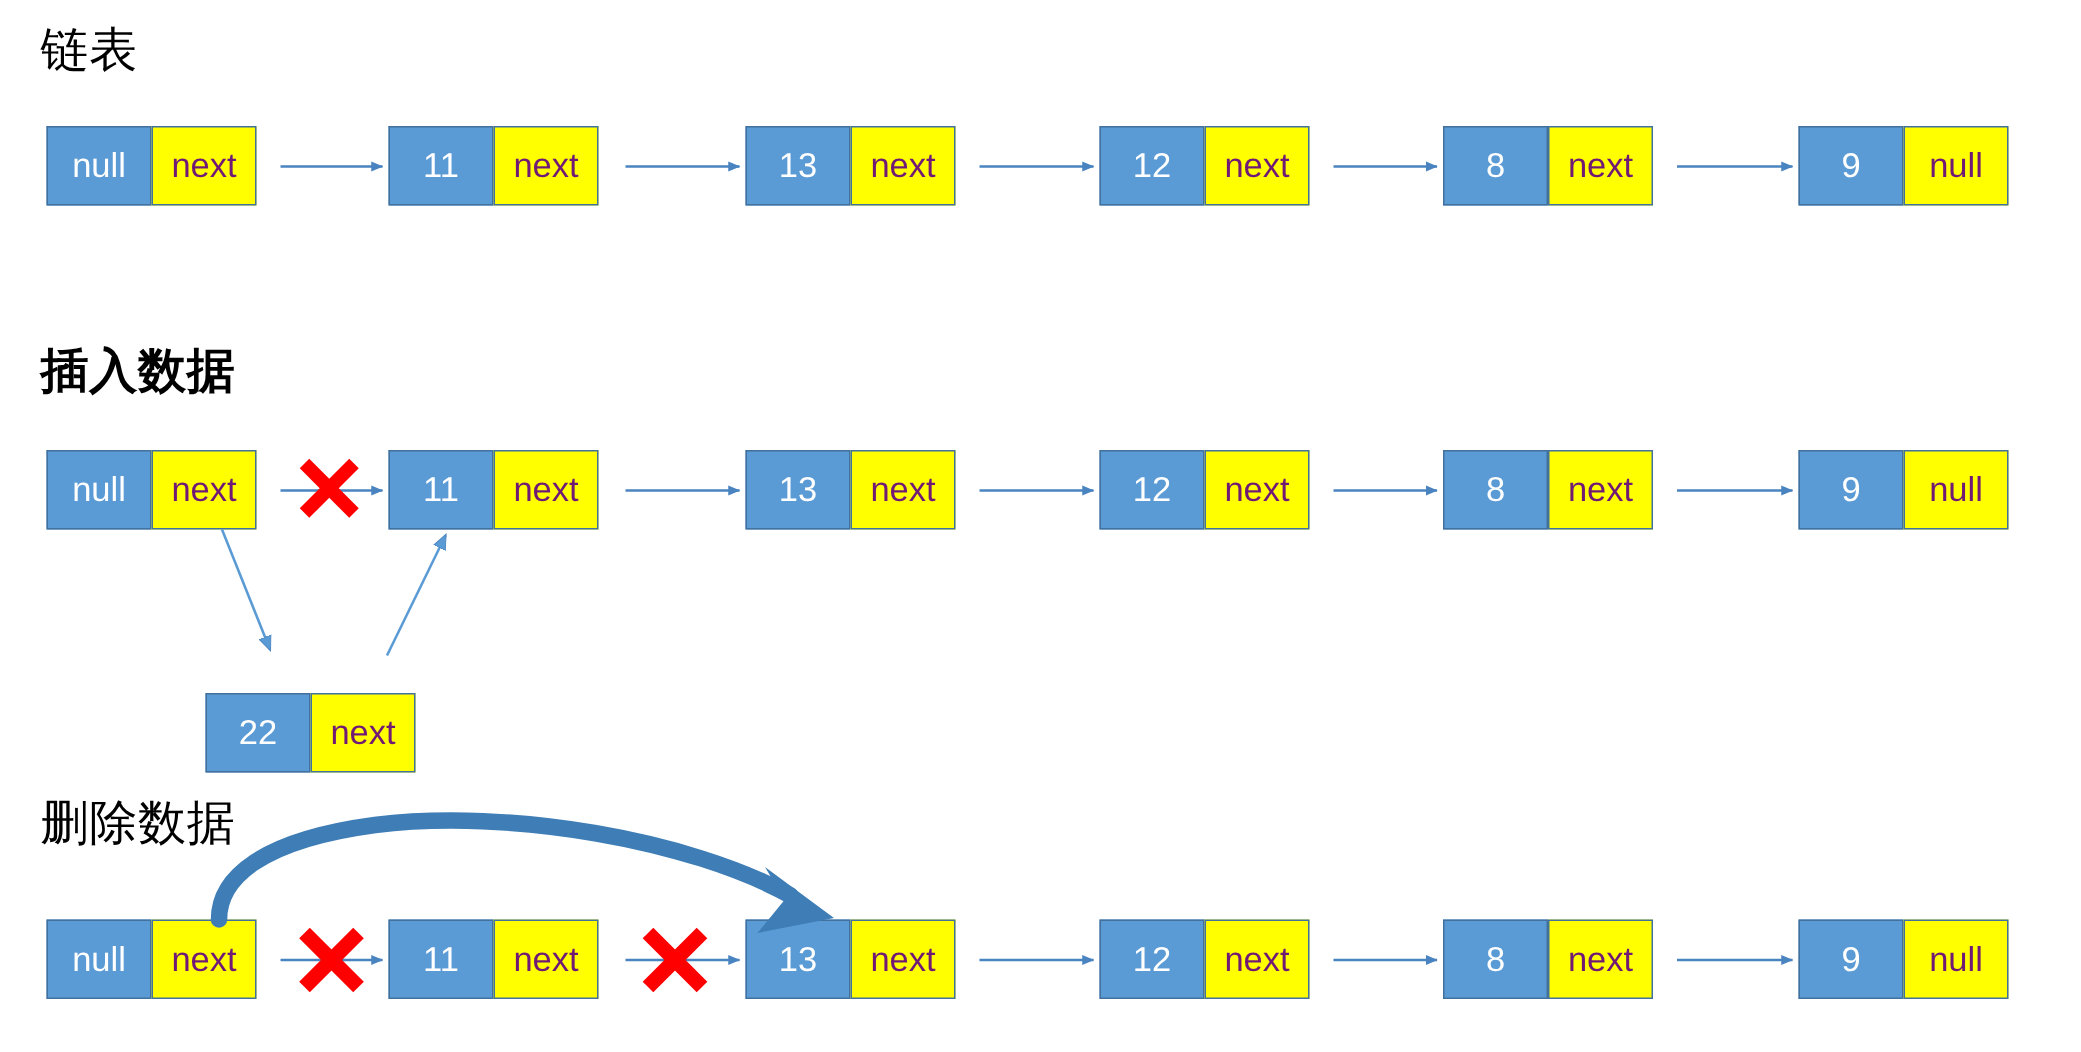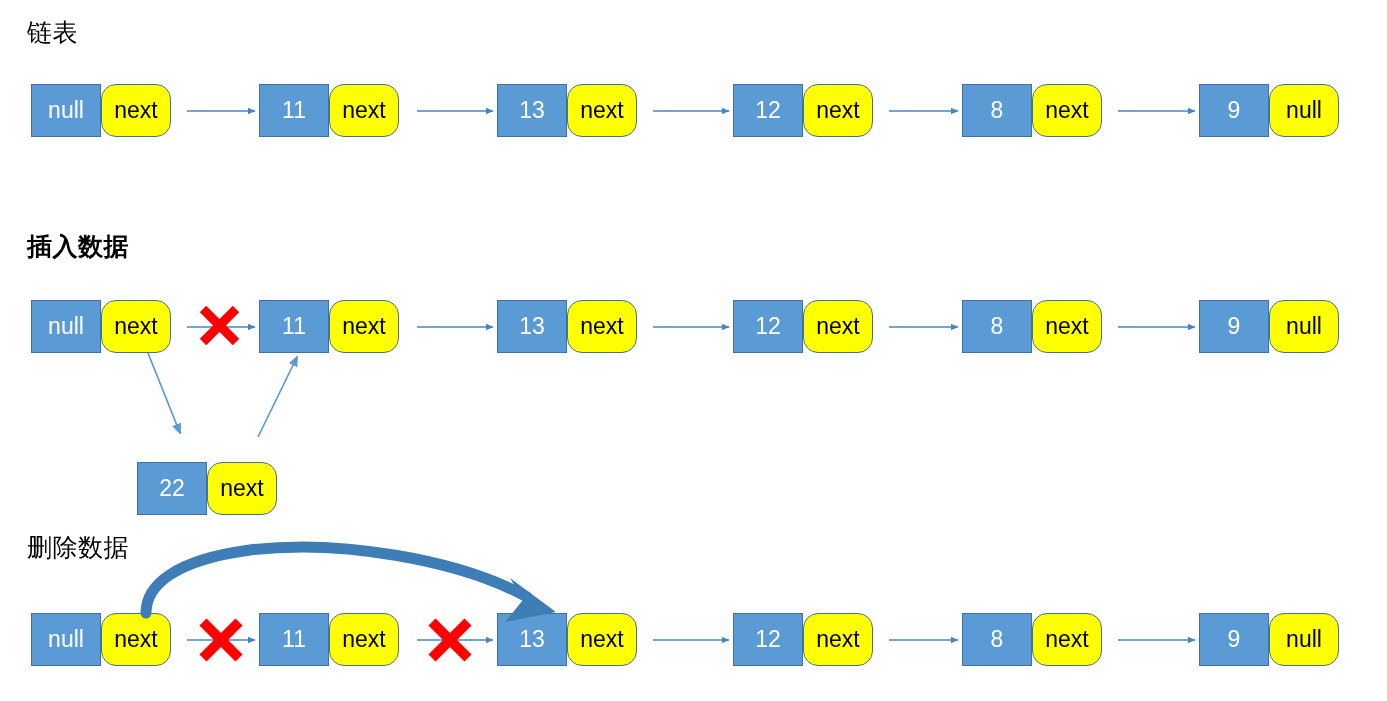--- a/index.html
+++ b/index.html
@@ -16,21 +16,21 @@
   }
   .stage {
     position: absolute;
     left: 0; top: 0;
     width: 1387px;
     height: 701px;
   }
   .section-title {
     position: absolute;
     font-family: "Liberation Serif", serif;
-    font-size: 25px;
+    font-size: 32px;
     line-height: 30px;
     color: #000000;
     white-space: nowrap;
     letter-spacing: 0.5px;
   }
   
   .node {
     position: absolute;
     height: 53px;
     width: 140px;
@@ -48,23 +48,22 @@
     border: 1.5px solid #41719C;
   }
   .cell.data {
     width: 78px;
     background: #5B9BD5;
     color: #ffffff;
   }
   .cell.link {
     width: 78px;
     background: #FFFF00;
-    color: #000000;
+    color: #701a75;
     border-left: 1.5px solid #41719C;
-    border-radius: 15px;
   }
   
   .overlay {
     position: absolute;
     left: 0; top: 0;
     width: 1387px;
     height: 701px;
     pointer-events: none;
   }
 </style>

